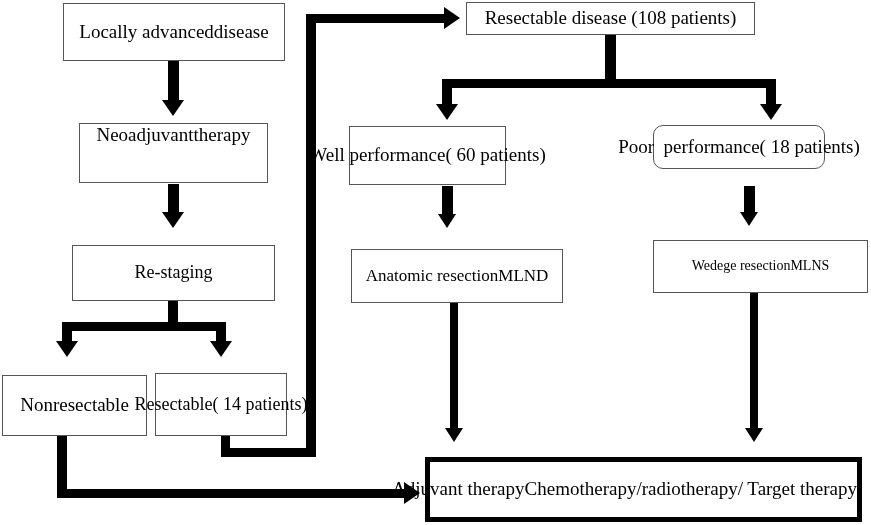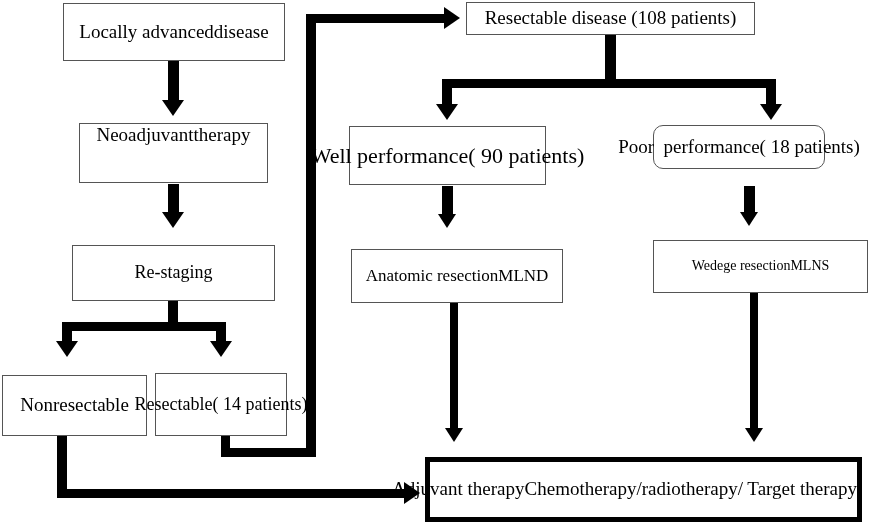--- a/index.html
+++ b/index.html
@@ -45,21 +45,21 @@
   .node.split-lines .ln-left  { text-align: left;  padding-left: 6px; }
   .node.split-lines .ln-right { text-align: right; padding-right: 6px; }
 
   
   #n-locally   { left: 63px;  top: 3px;   width: 222px; height: 58px;  font-size: 19px; }
   #n-neo       { left: 79px;  top: 123px; width: 189px; height: 60px;  font-size: 19px; }
   #n-restage   { left: 72px;  top: 245px; width: 203px; height: 56px;  font-size: 18px; font-family: Liberation Serif, serif; }
   #n-nonres    { left: 2px;   top: 375px; width: 145px; height: 61px;  font-size: 19px; }
   #n-res14     { left: 155px; top: 373px; width: 132px; height: 63px;  font-size: 18px; }
   #n-resdis    { left: 466px; top: 2px;   width: 289px; height: 33px;  font-size: 19px; }
-  #n-wellperf  { left: 349px; top: 126px; width: 197px; height: 59px;  font-size: 22px; }
+  #n-wellperf  { left: 349px; top: 126px; width: 157px; height: 59px;  font-size: 19px; }
   #n-poorperf  { left: 653px; top: 125px; width: 172px; height: 44px;  font-size: 19px; border-radius: 10px; }
   #n-anat      { left: 351px; top: 243px; width: 212px; height: 54px;  font-size: 17px; margin-top: 6px; }
   #n-wedge     { left: 653px; top: 240px; width: 215px; height: 53px;  font-size: 14px; }
   #n-adjuvant  { left: 425px; top: 457px; width: 437px; height: 65px;  font-size: 19px; justify-content: flex-end; }
 
   
   .seg {
     position: absolute;
     background: #000000;
   }
@@ -154,21 +154,21 @@
     <span class="ln">Resectable</span>
     <span class="ln">( 14 patients)</span>
   </div>
 
   <div class="node" id="n-resdis">
     <span class="ln">Resectable disease (108 patients)</span>
   </div>
 
   <div class="node" id="n-wellperf">
     <span class="ln">Well performance</span>
-    <span class="ln">( 90 patients)</span>
+    <span class="ln">( 60 patients)</span>
   </div>
 
   <div class="node" id="n-poorperf">
     <span class="ln">Poor  performance</span>
     <span class="ln">( 18 patients)</span>
   </div>
 
   <div class="node" id="n-anat">
     <span class="ln">Anatomic resection</span>
     <span class="ln">MLND</span>

